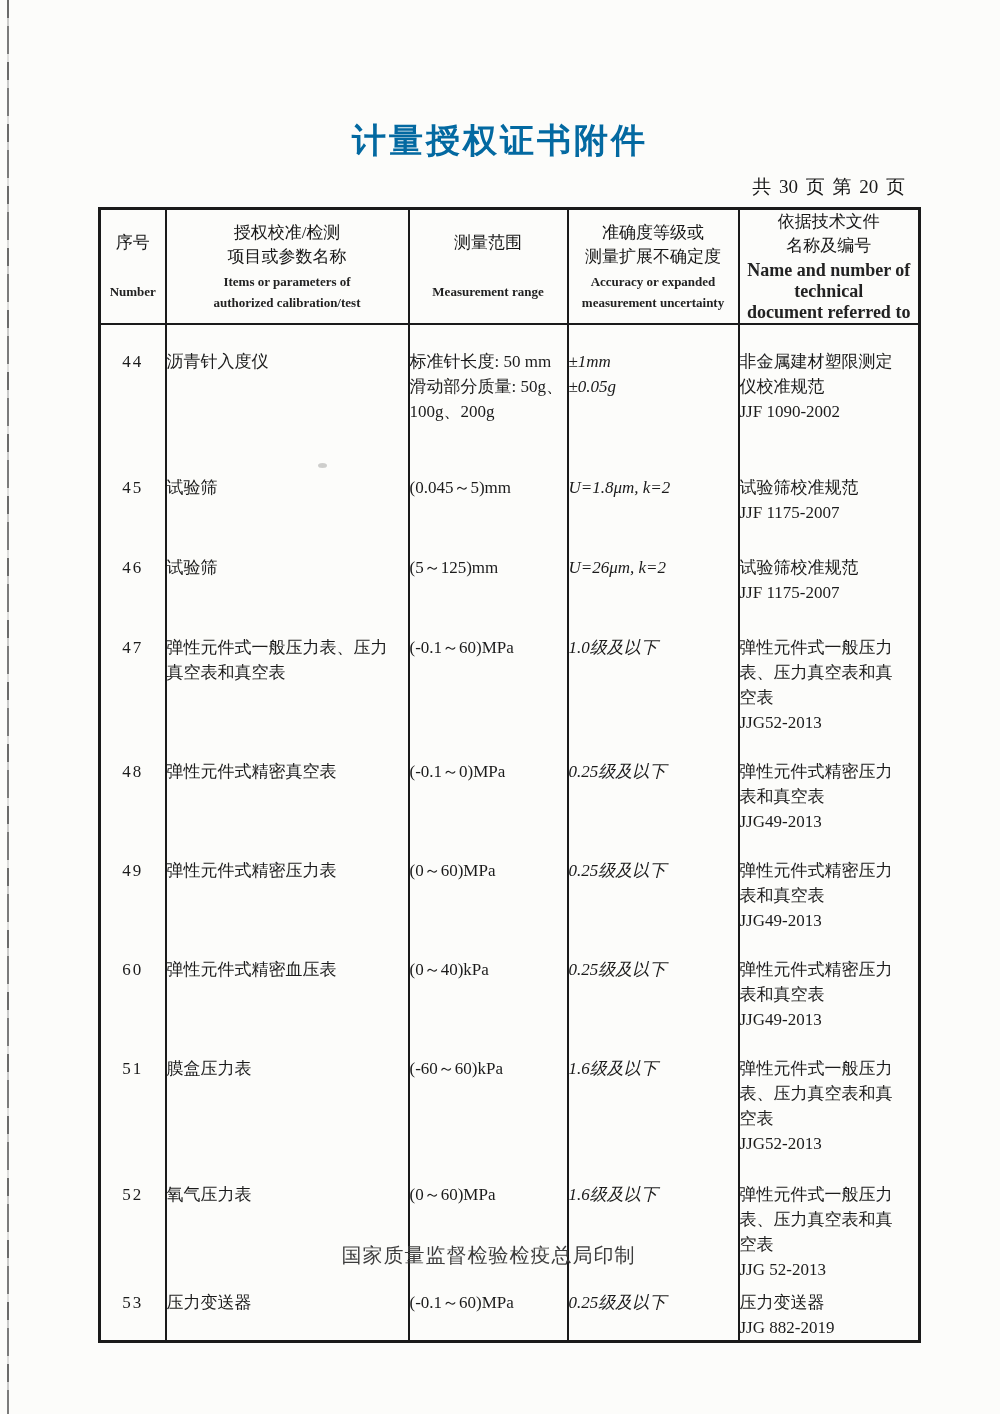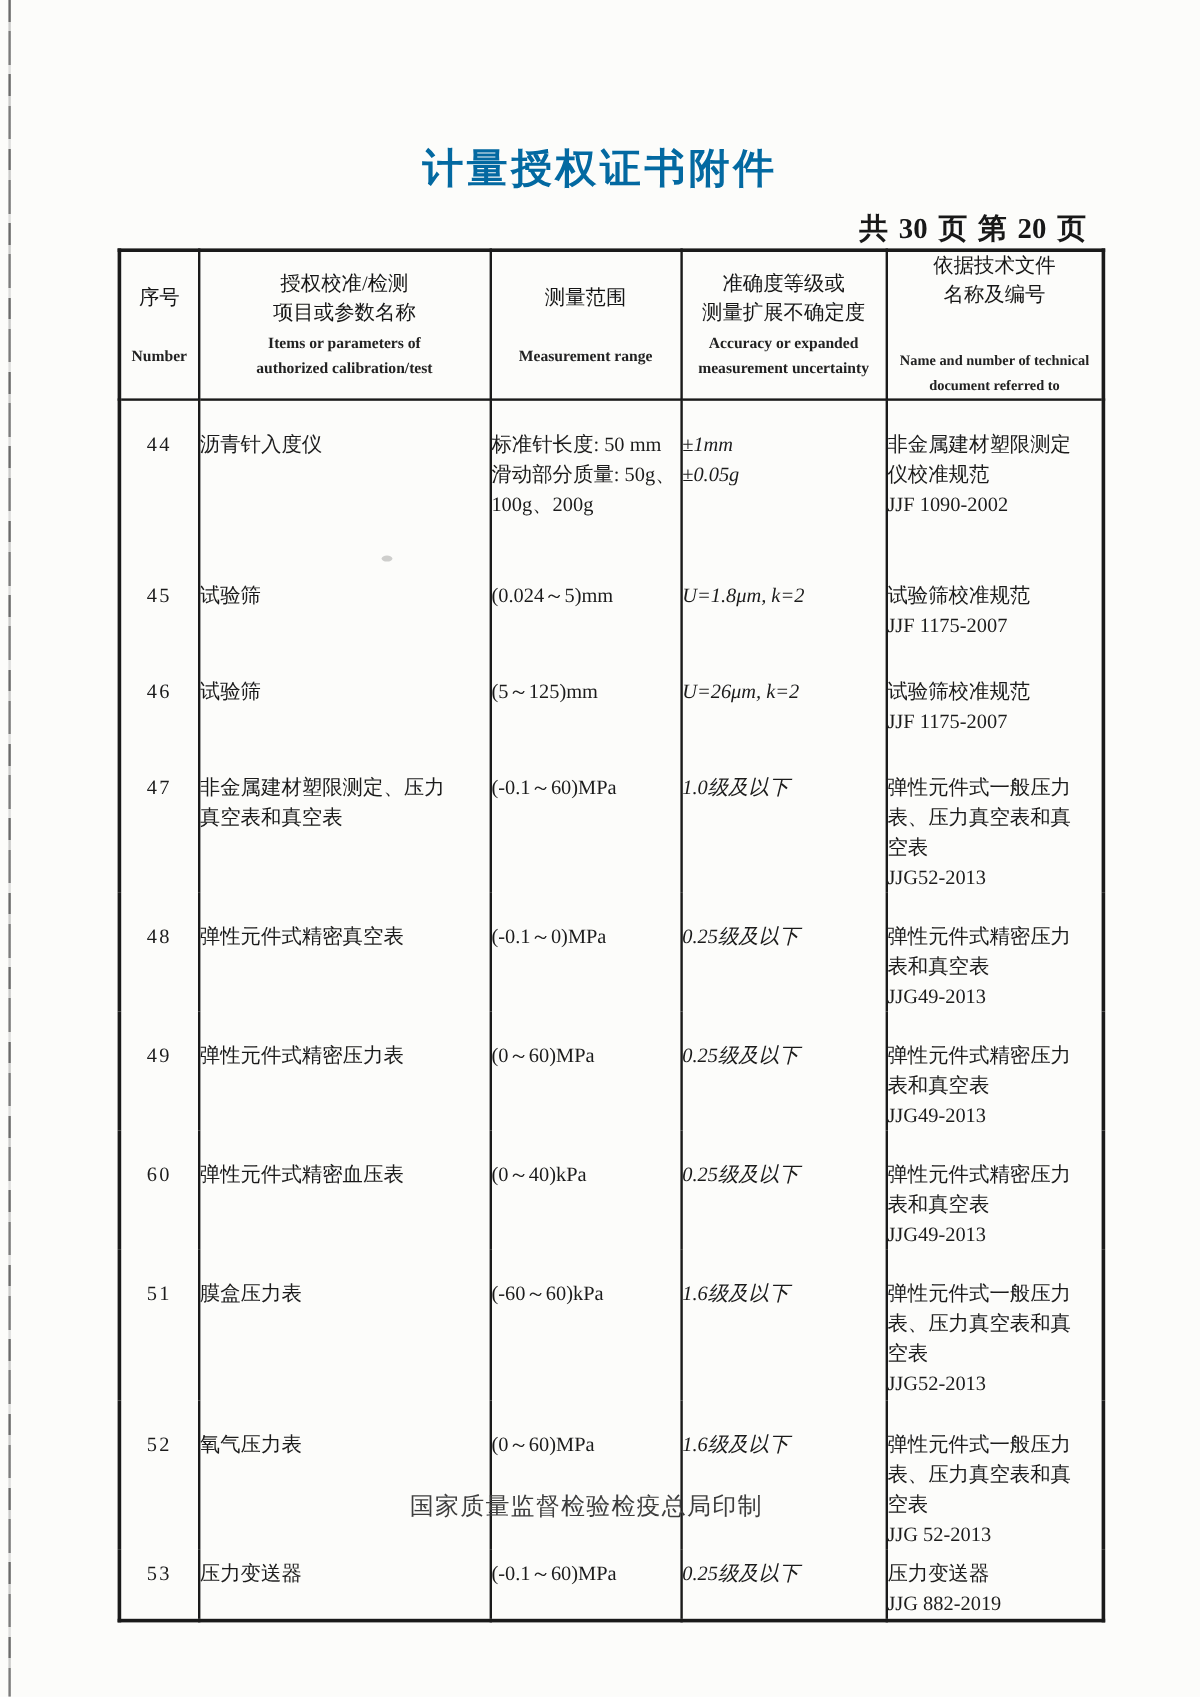--- a/index.html
+++ b/index.html
@@ -23,21 +23,21 @@
     position:absolute;left:318px;top:463px;width:9px;height:5px;
     background:rgba(100,100,100,.30);border-radius:50%;
   }
   .title{
     position:absolute;top:118px;left:0;width:1000px;
     text-align:center;font-size:34px;font-weight:bold;
     letter-spacing:3px;color:#0369a1;
   }
   .pagination{
     position:absolute;top:174px;right:95px;
-    font-size:24px;font-weight:700;color:#181818;
+    font-size:19px;font-weight:400;color:#181818;
     word-spacing:3px;
   }
   .doc-table{
     position:absolute;top:207px;left:98px;
     width:820px;
     border-collapse:collapse;table-layout:fixed;
     border:3px solid #1a1a1a;
   }
   .doc-table th,.doc-table td{
     border-left:2px solid #1a1a1a;
@@ -46,21 +46,21 @@
   }
   .doc-table thead th{
     border-bottom:2px solid #1a1a1a;
     height:84px;vertical-align:middle;
     font-weight:normal;
   }
   .hcell{display:flex;flex-direction:column;align-items:center;justify-content:center;height:100%;row-gap:2px;}
   .hcell.gapped{row-gap:26px;}
   .hzh{font-size:17px;line-height:24px;text-align:center;white-space:pre-line;color:#161616;}
   .hen{font-size:13px;line-height:21px;text-align:center;white-space:pre-line;color:#222;font-weight:bold;}
-  .hen.small{font-size:12px;margin-top:30px;}
+  .hen.small{font-size:18px;}
   .doc-table td{
     vertical-align:top;
     font-size:17px;line-height:25px;
     white-space:pre-line;
     padding-top:24px;
   }
   .c-num{text-align:center;letter-spacing:2px;font-size:17px;}
   .c-item{padding-left:11px;padding-right:6px;margin-left:12px;}
   .c-range{padding-left:8px;padding-right:4px;font-size:16.5px;}
   .c-acc{padding-left:16px;padding-right:4px;font-style:italic;}
@@ -142,36 +142,36 @@
 100g、200g</td>
         <td class="c-acc">±1mm
 ±0.05g</td>
         <td class="c-doc">非金属建材塑限测定
 仪校准规范
 JJF 1090-2002</td>
       </tr>
       <tr class="r1">
         <td class="c-num">45</td>
         <td class="c-item">试验筛</td>
-        <td class="c-range">(0.024～5)mm</td>
+        <td class="c-range">(0.045～5)mm</td>
         <td class="c-acc">U=1.8μm, k=2</td>
         <td class="c-doc">试验筛校准规范
 JJF 1175-2007</td>
       </tr>
       <tr class="r2">
         <td class="c-num">46</td>
         <td class="c-item">试验筛</td>
         <td class="c-range">(5～125)mm</td>
         <td class="c-acc">U=26μm, k=2</td>
         <td class="c-doc">试验筛校准规范
 JJF 1175-2007</td>
       </tr>
       <tr class="r3">
         <td class="c-num">47</td>
-        <td class="c-item">非金属建材塑限测定、压力
+        <td class="c-item">弹性元件式一般压力表、压力
 真空表和真空表</td>
         <td class="c-range">(-0.1～60)MPa</td>
         <td class="c-acc">1.0级及以下</td>
         <td class="c-doc">弹性元件式一般压力
 表、压力真空表和真
 空表
 JJG52-2013</td>
       </tr>
       <tr class="r4">
         <td class="c-num">48</td>

